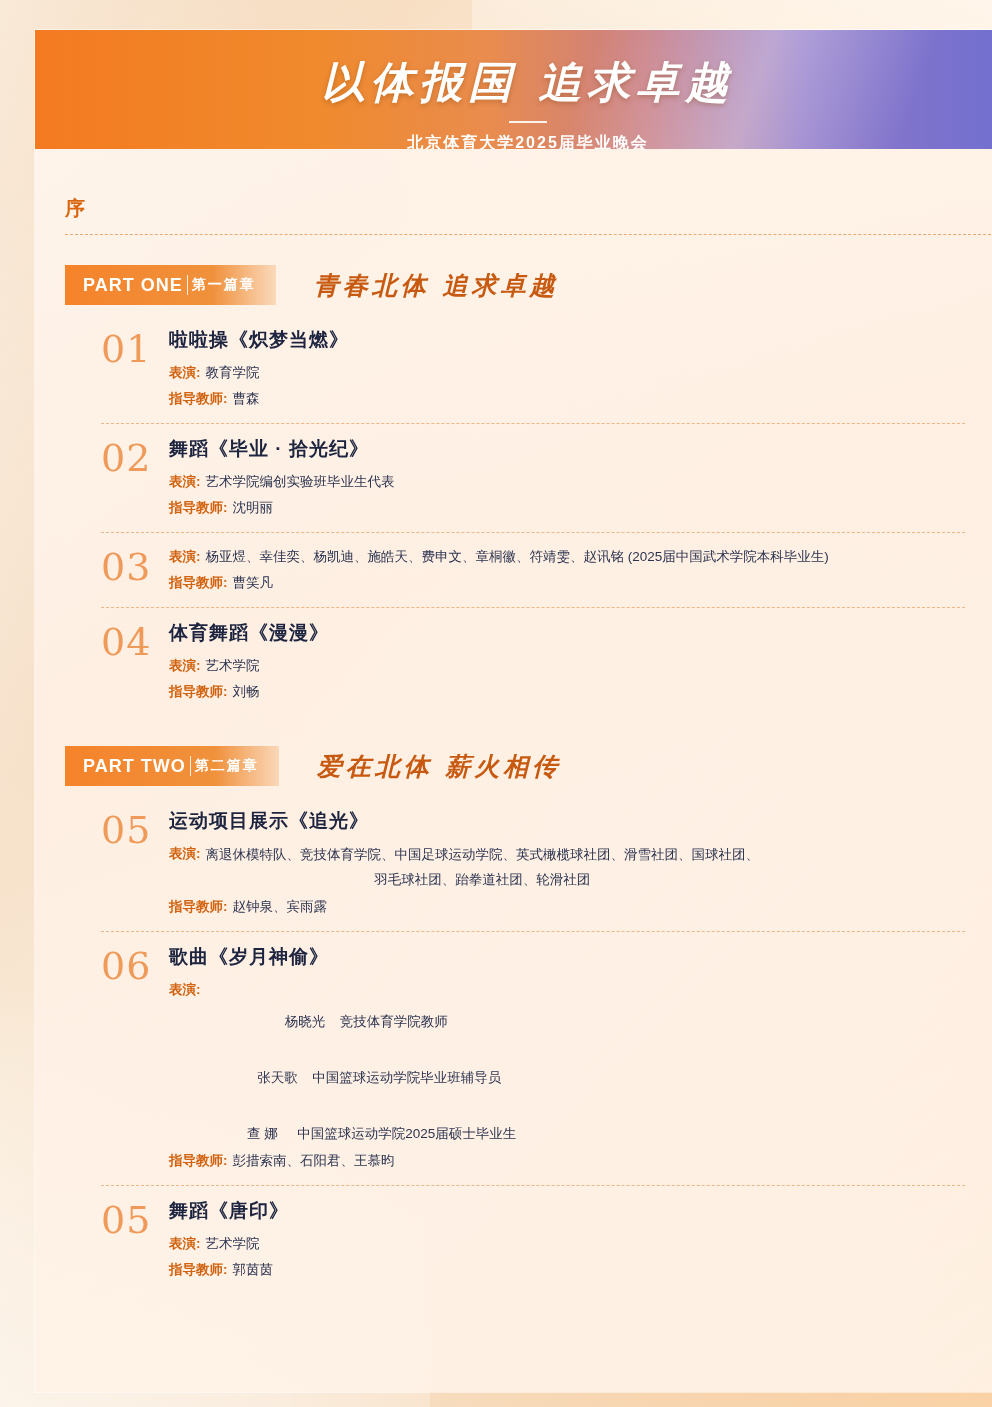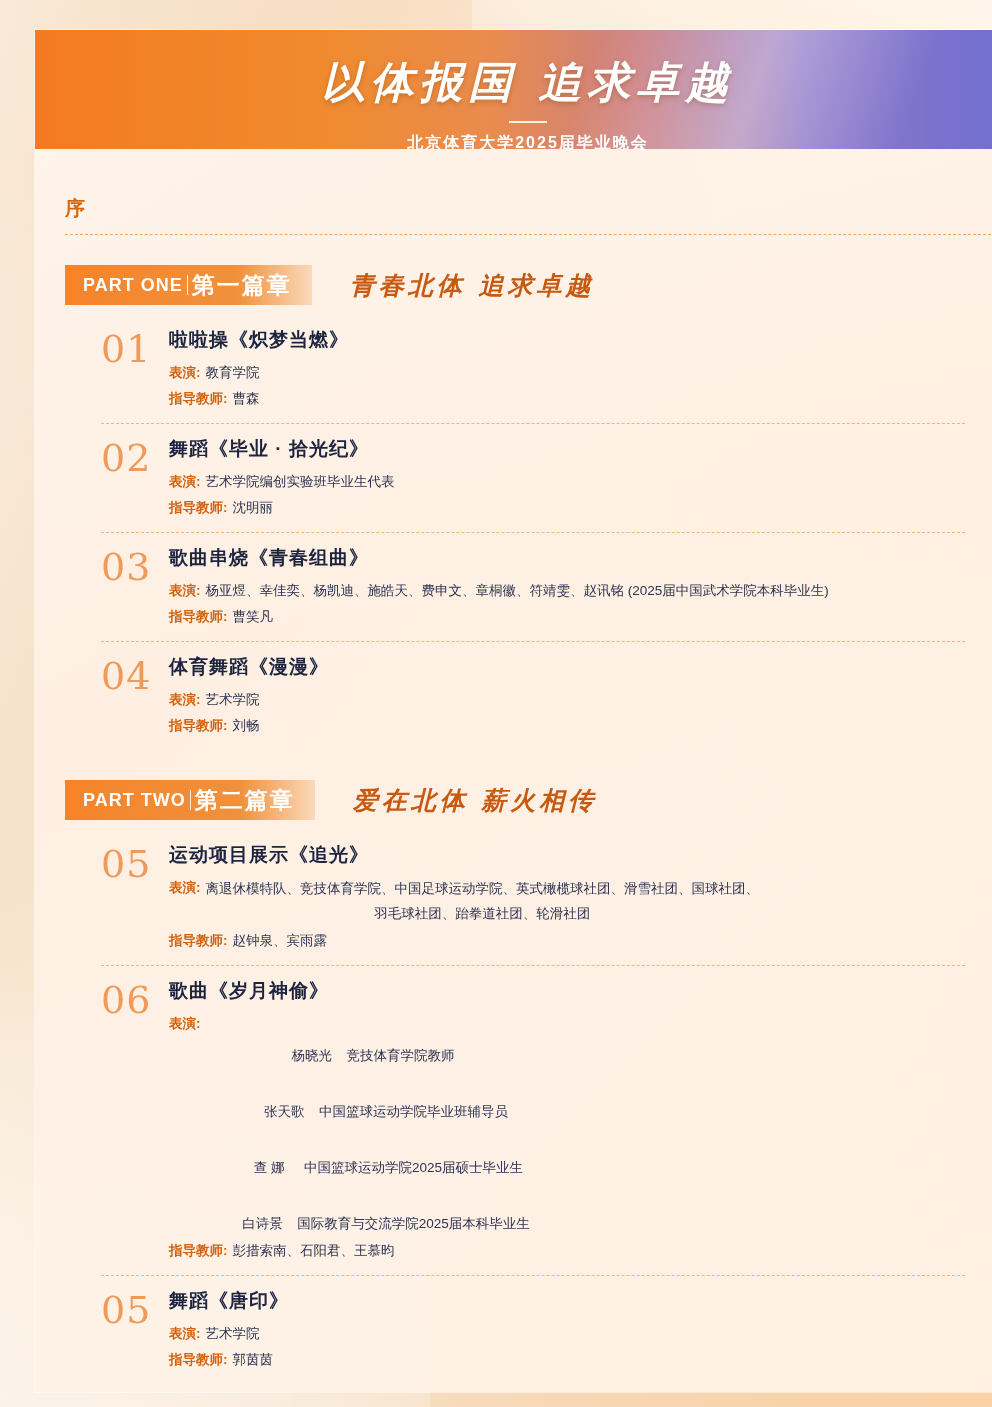--- a/index.html
+++ b/index.html
@@ -69,21 +69,21 @@
     margin:30px 0 0 30px;display:flex;align-items:center;height:40px;
     width:862px;
   }
   .part-badge{
     height:40px;display:flex;align-items:center;gap:4px;padding:0 20px 0 18px;
     background:linear-gradient(90deg,#f5832a 0%,#f0913c 70%,rgba(240,145,60,.25) 100%);
     color:#fff;
   }
   .part-en{font-size:18px;font-weight:bold;letter-spacing:1px;}
   .part-div{width:1px;height:20px;background:rgba(255,255,255,.85);}
-  .part-cn{font-size:23px;font-weight:bold;letter-spacing:2px;}
+  .part-cn{font-size:14px;font-weight:bold;letter-spacing:2px;}
   .part-slogan{
     margin-left:38px;font-family:"DejaVu Serif","Liberation Serif",serif;
     font-size:25px;font-weight:bold;font-style:italic;color:#c75a10;letter-spacing:4px;
   }
 
   
   .items{margin:10px 0 0 0;}
   .item{display:flex;padding:12px 0 10px 0;margin:0 56px 0 66px;}
   .item+.item{border-top:1px dashed #edb686;}
   .num{
@@ -160,21 +160,20 @@
         <div class="row">
           <span class="lbl">指导教师:</span>
           <span class="val">沈明丽</span>
         </div>
       </div>
     </div>
 
     <div class="item">
       <div class="num">03</div>
       <div class="body">
-        <div class="p-title">歌曲串烧《青春组曲》</div>
         <div class="row">
           <span class="lbl">表演:</span>
           <span class="val">杨亚煜、幸佳奕、杨凯迪、施皓天、费申文、章桐徽、符靖雯、赵讯铭 (2025届中国武术学院本科毕业生)</span>
         </div>
         <div class="row">
           <span class="lbl">指导教师:</span>
           <span class="val">曹笑凡</span>
         </div>
       </div>
     </div>
@@ -235,24 +234,20 @@
               <span>竞技体育学院教师</span>
             </div>
             <div class="ind">
               <span class="nm">张天歌</span>
               <span>中国篮球运动学院毕业班辅导员</span>
             </div>
             <div class="ind">
               <span class="nm">查 娜</span>
               <span>中国篮球运动学院2025届硕士毕业生</span>
             </div>
-            <div class="ind">
-              <span class="nm">白诗景</span>
-              <span>国际教育与交流学院2025届本科毕业生</span>
-            </div>
           </span>
         </div>
         <div class="row">
           <span class="lbl">指导教师:</span>
           <span class="val">彭措索南、石阳君、王慕昀</span>
         </div>
       </div>
     </div>
 
     <div class="item">

